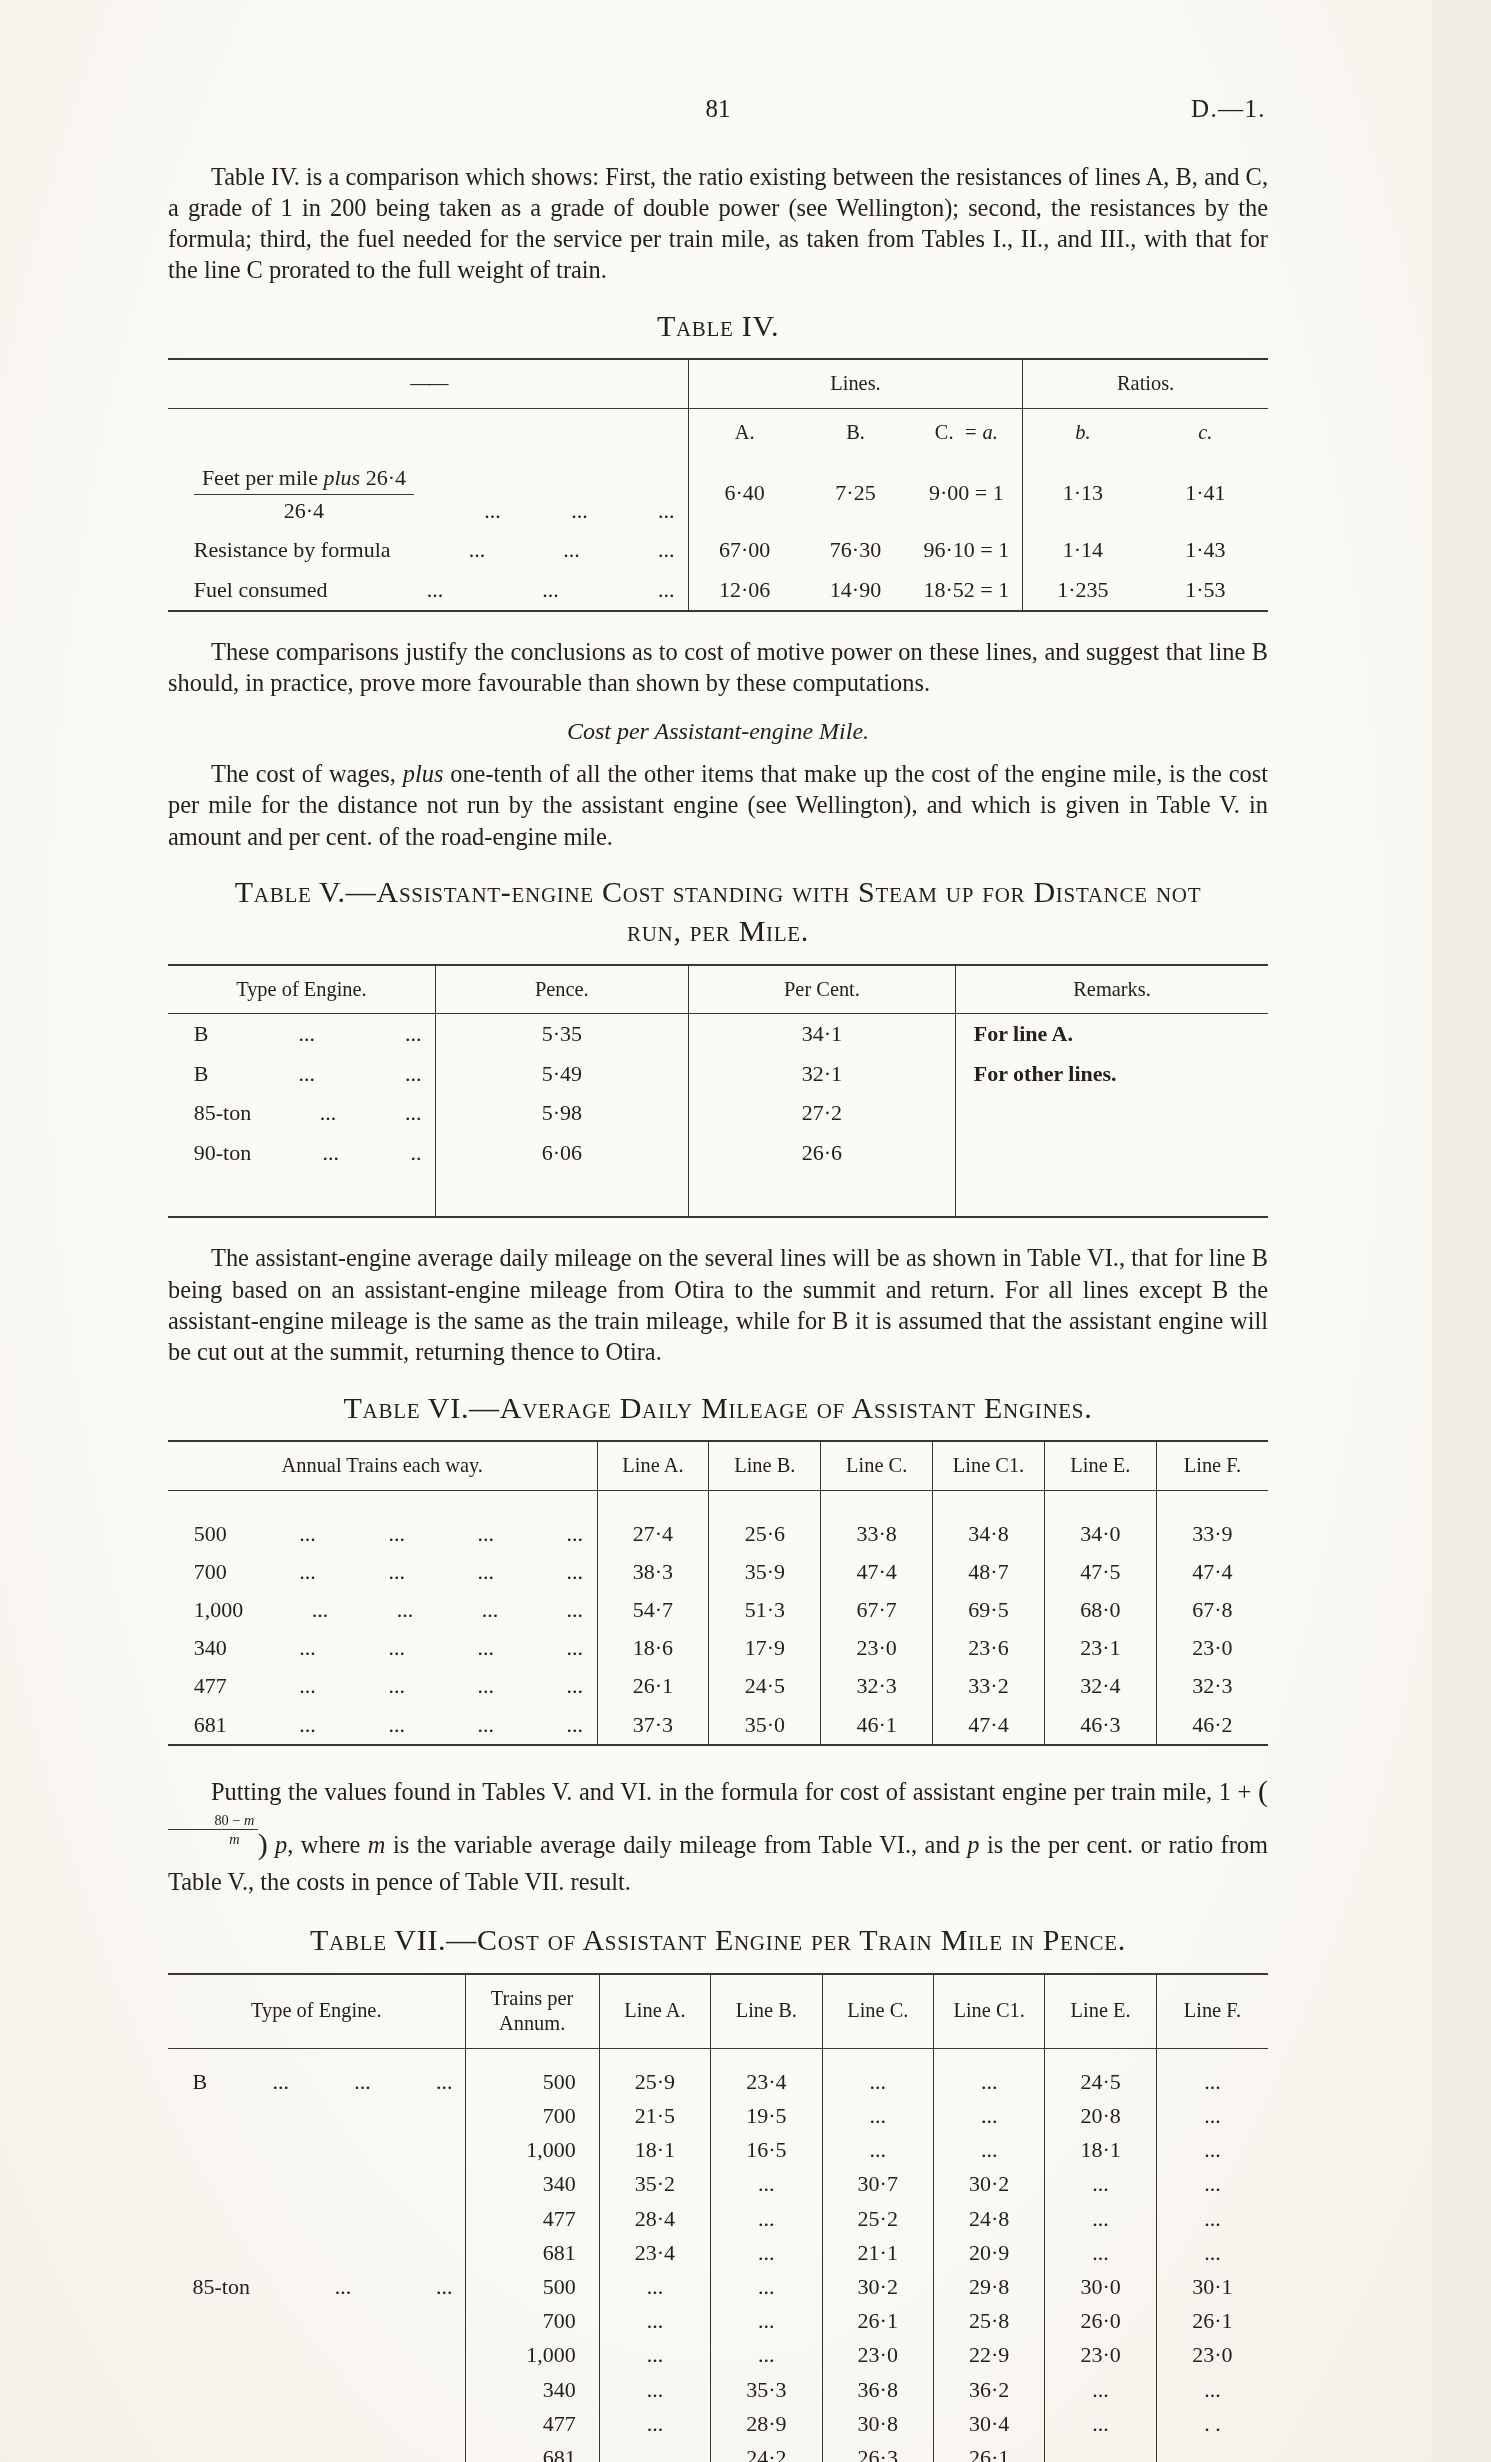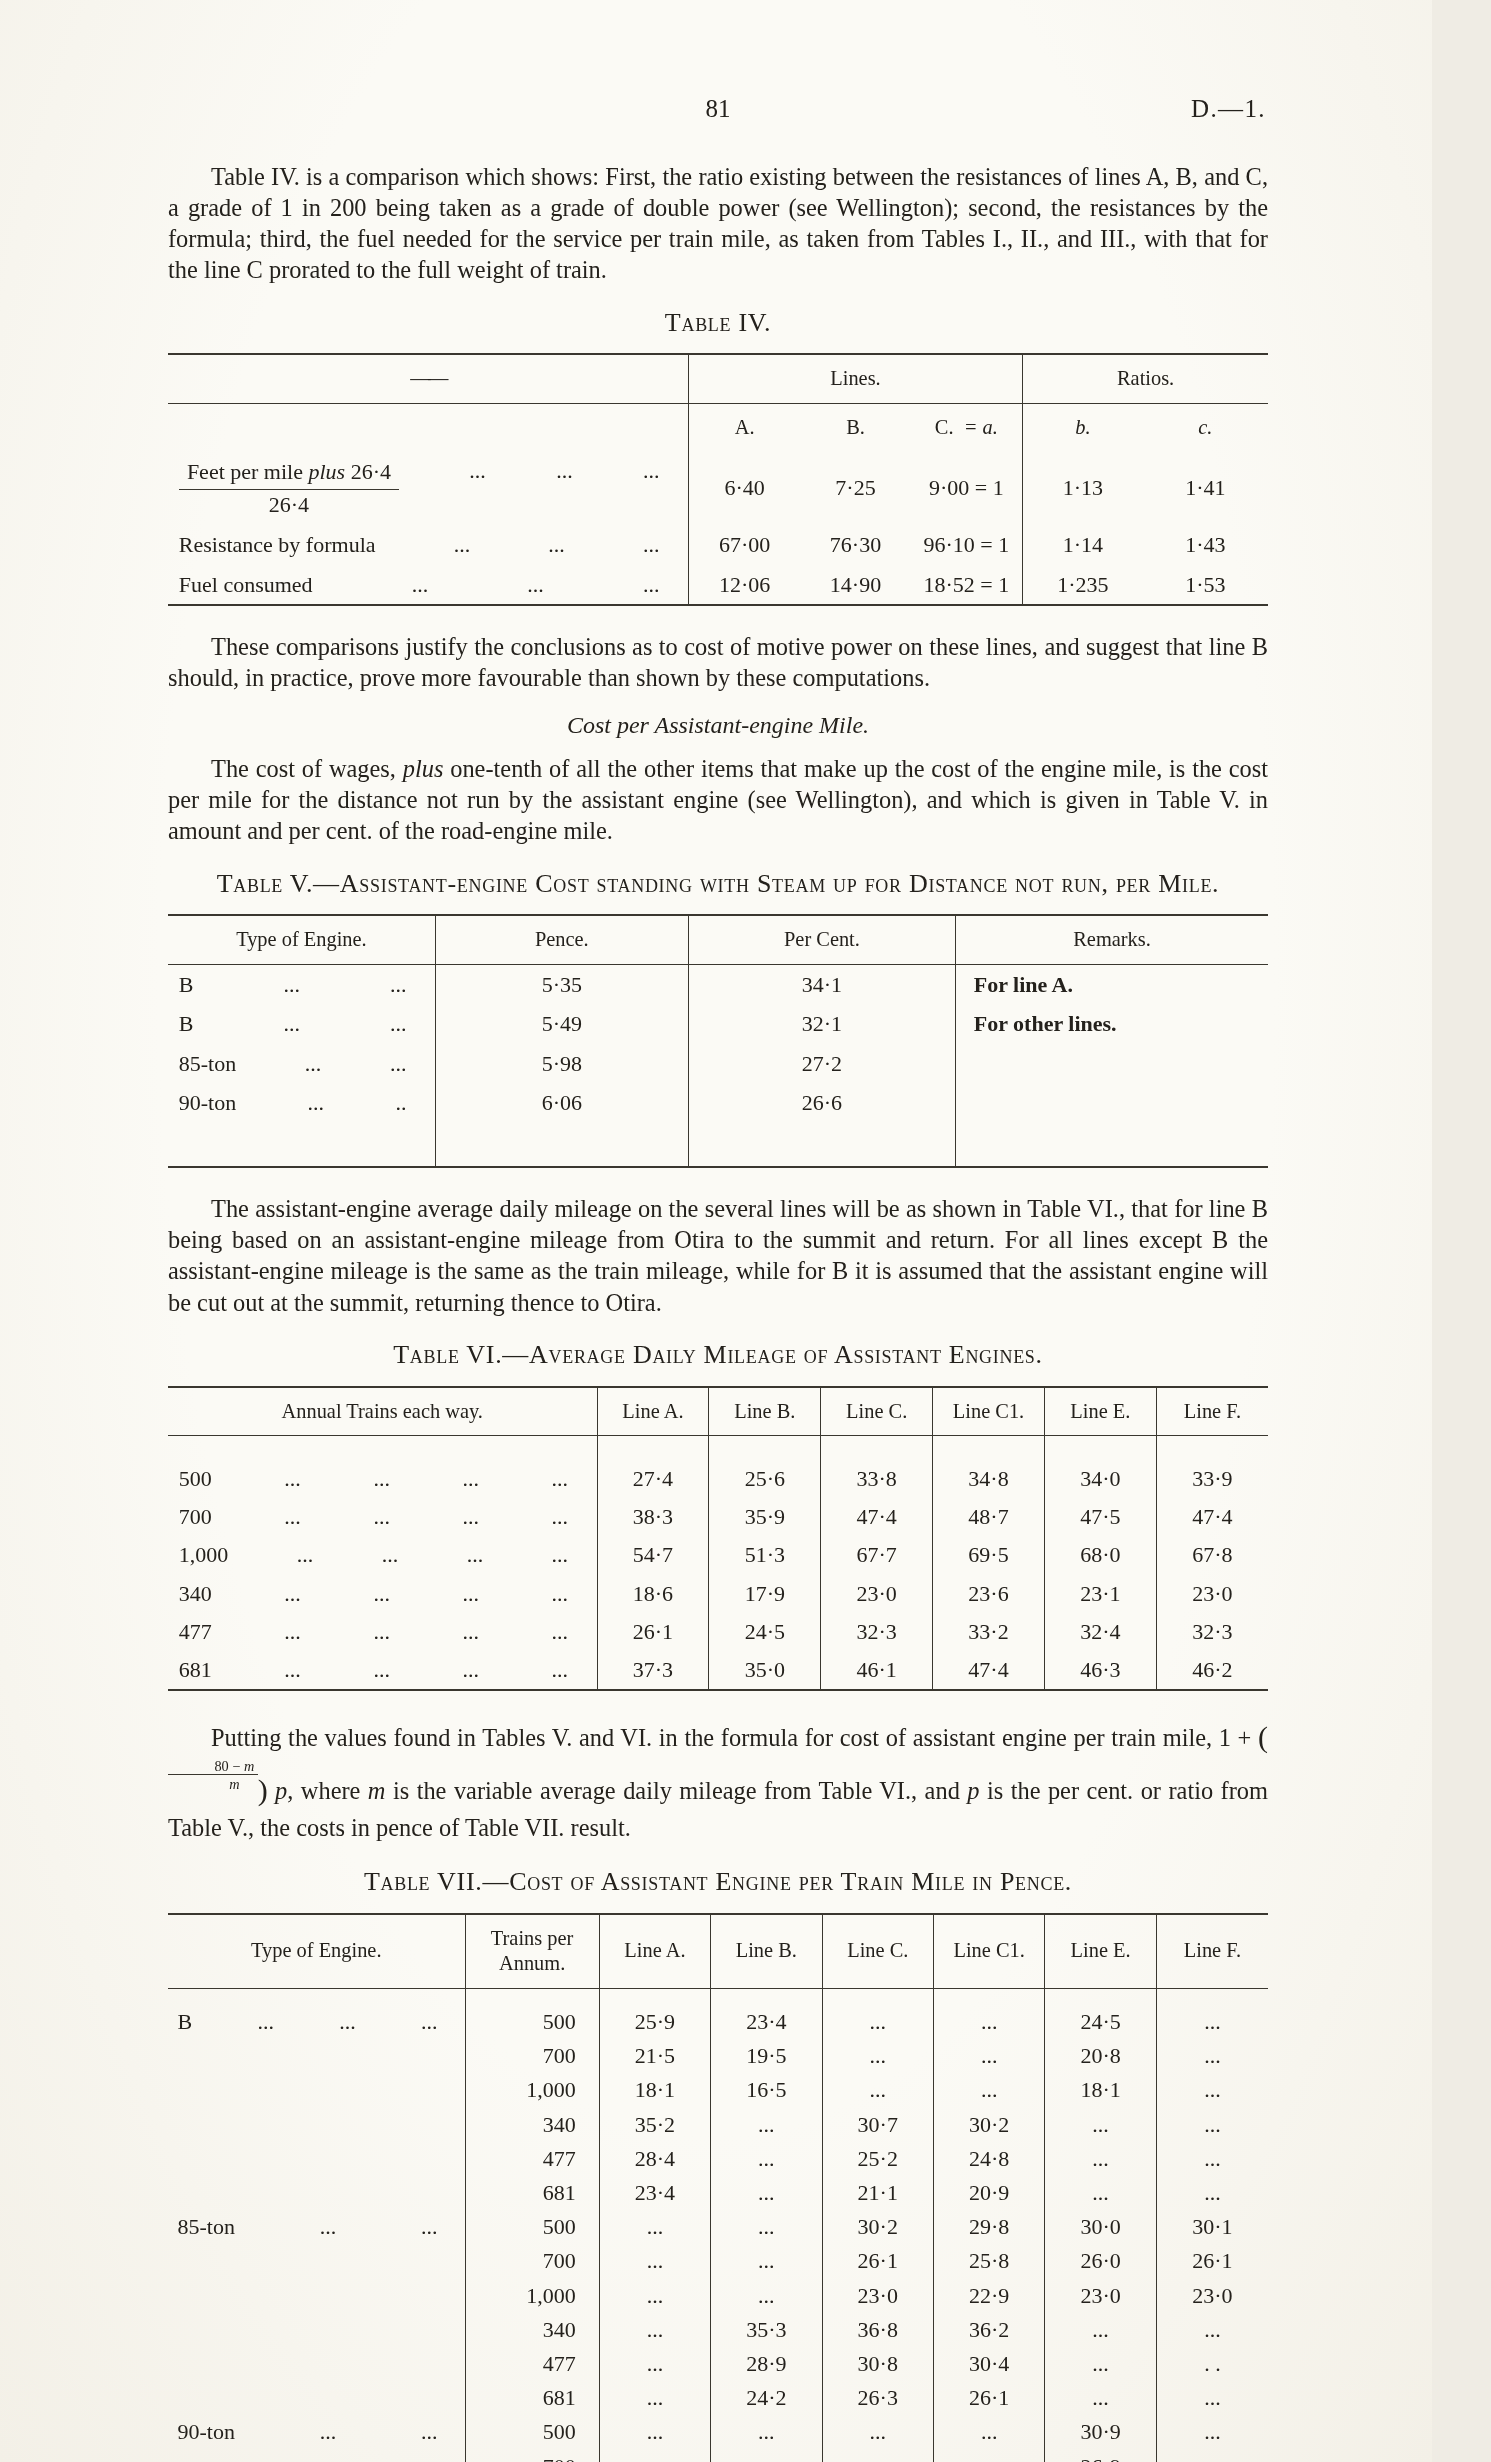--- a/index.html
+++ b/index.html
@@ -24,21 +24,21 @@
   .page-header{position:relative;height:37px;margin-bottom:28.5px;font-size:25px;}
   .page-number{position:absolute;left:50%;transform:translateX(-50%);}
   .doc-ref{position:absolute;right:2px;letter-spacing:1.4px;}
 
   .body-para{
     font-size:24.4px;line-height:1.28;text-align:justify;
     text-indent:43px;margin-bottom:17.7px;
   }
 
   .table-title{
-    font-size:26px;font-weight:400;text-align:center;
+    font-size:30px;font-weight:400;text-align:center;
     font-variant:small-caps;letter-spacing:0.7px;line-height:1.3;
     margin:20.4px 48px 13.6px;
   }
   .section-heading{
     font-size:24px;font-style:italic;font-weight:400;text-align:center;
     margin:19px 0 13.6px;
   }
 
   table.doc-table{
     width:100%;border-collapse:collapse;table-layout:fixed;
@@ -69,22 +69,22 @@
   .t5 td:nth-child(4){text-align:left;padding-left:17.7px;font-weight:bold;}
   .t5 tbody tr:last-child td{padding-bottom:50px;}
   .t6 tbody tr:first-child td{padding-top:30px;}
   .t6 td{padding:6.1px 5.4px;}
   .t7 td{padding:4.1px 4.1px;}
   .t7 tbody tr:first-child td{padding-top:20.4px;}
   .t7 tbody tr:last-child td{padding-bottom:17.7px;}
   .t7 td:nth-child(2){text-align:right;padding-right:23px;}
 
   .stub-flex{
-    display:flex;justify-content:space-between;align-items:flex-start;
-    width:100%;padding:0 23px 0 5.4px;
+    display:flex;justify-content:space-between;align-items:flex-end;
+    width:100%;padding:0 23px 0 5.4px;margin-left:15px;
   }
   .dots{white-space:nowrap;}
 
   .fraction{display:inline-block;text-align:center;font-size:22px;}
   .fraction .num{display:block;border-bottom:1.4px solid var(--rule);padding:1.4px 8.1px 3.4px;}
   .fraction .den{display:block;padding-top:2.7px;}
 
   .formula-para{line-height:1.4;}
   .formula-frac{
     display:inline-block;text-align:center;font-size:14.3px;line-height:1.12;

